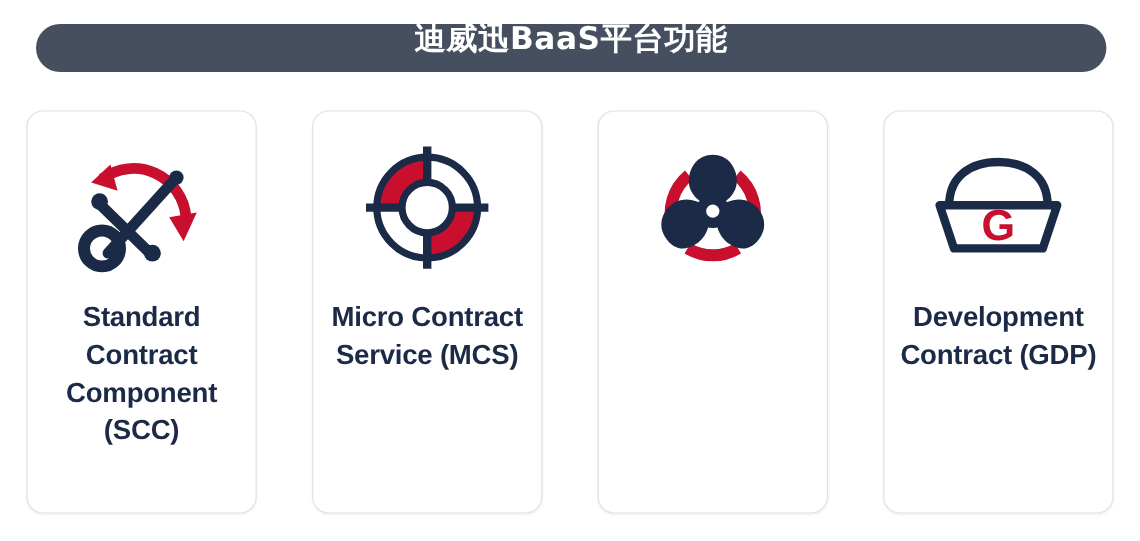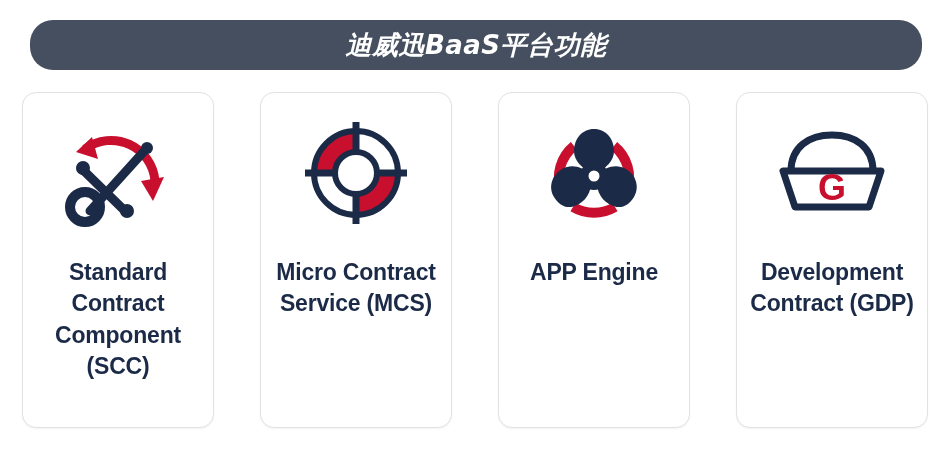--- a/index.html
+++ b/index.html
@@ -21,28 +21,26 @@
     height: 451px;
     background: #ffffff;
   }
 
   
   .header-pill {
     position: absolute;
     left: 30px;
     top: 20px;
     width: 892px;
-    height: 50px;
+    height: 40px;
     background: #454f5f;
     border-radius: 23px;
     display: flex;
-    align-items: center;
     justify-content: center;
     box-sizing: border-box;
-    font-style: italic;
   }
   .header-title {
     color: #ffffff;
     font-size: 26px;
     font-weight: bold;
     letter-spacing: 0.5px;
     line-height: 1;
     white-space: nowrap;
     font-family: "DejaVu Sans", "Liberation Sans", sans-serif;
   }
@@ -71,21 +69,21 @@
   }
   .card-icon {
     margin-top: 24px;
     width: 120px;
     height: 112px;
     display: flex;
     align-items: center;
     justify-content: center;
   }
   .card-label {
-    margin-top: 28px;
+    margin-top: 20px;
     width: 178px;
     text-align: center;
     color: #1b2a47;
     font-size: 23px;
     font-weight: bold;
     line-height: 1.36;
     letter-spacing: -0.2px;
     word-break: normal;
   }
 </style>
@@ -164,21 +162,20 @@
 
             <path d="M14 76 C 8 66 12 54 22 48 C 31 43 42 45 51 54 C 53 67 48 78 39 83 C 29 89 20 86 14 76 Z"></path>
 
             <path d="M94 76 C 100 66 96 54 86 48 C 77 43 66 45 57 54 C 55 67 60 78 69 83 C 79 89 88 86 94 76 Z"></path>
           </g>
 
           <circle cx="54" cy="55" r="14" fill="#1b2a47"></circle>
           <circle cx="54" cy="55" r="5.5" fill="#ffffff"></circle>
         </svg>
       </div>
-      <div class="card-label">APP Engine</div>
     </div>
 
     <div class="card">
       <div class="card-icon">
         <svg width="118" height="84" viewBox="0 0 118 84" xmlns="http://www.w3.org/2000/svg">
 
           <path d="M18 40 C 18 16 36 4 59 4 C 82 4 100 16 100 40" fill="#ffffff" stroke="#1b2a47" stroke-width="7" stroke-linecap="round"></path>
 
           <path d="M10 40 L108 40 L96 76 L22 76 Z" fill="#ffffff" stroke="#1b2a47" stroke-width="7" stroke-linejoin="round"></path>
 

